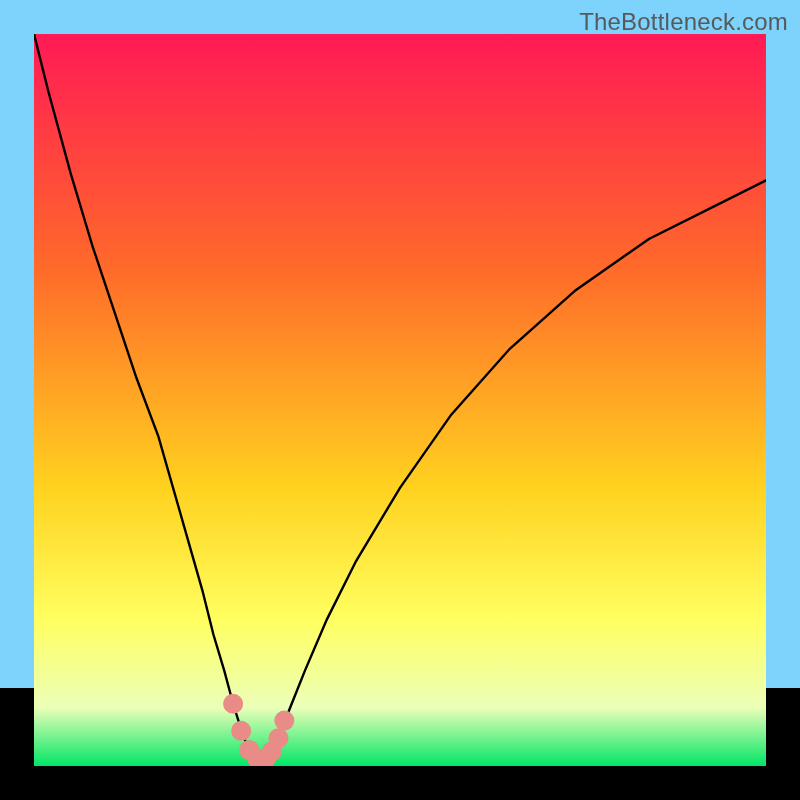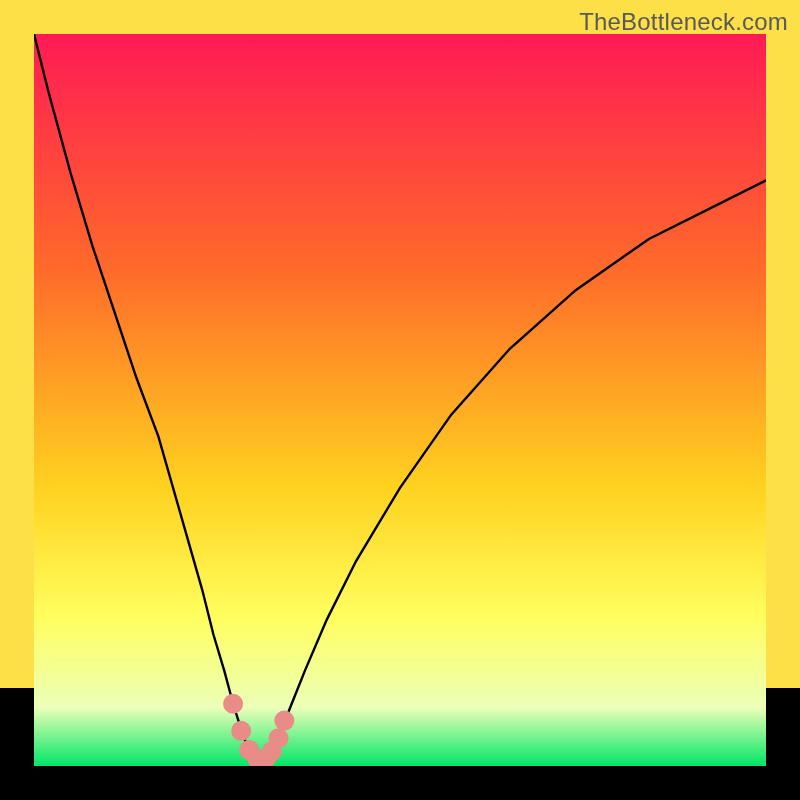--- a/index.html
+++ b/index.html
@@ -1,16 +1,16 @@
 <!DOCTYPE html>
 <html><head>
 <meta charset="utf-8">
 <style>
   html,body{margin:0;padding:0;width:800px;height:800px;background:#000;overflow:hidden;font-family:Arial,Helvetica,sans-serif}
-  .frame{position:absolute;left:0;top:0;width:800px;height:688px;background:#fde047}
+  .frame{position:absolute;left:0;top:0;width:800px;height:688px;background:#7dd3fc}
   .plot{position:absolute;left:34px;top:34px;width:732px;height:732px}
   .watermark{position:absolute;top:8px;right:12px;color:#58595b;font-size:24px;font-weight:500;letter-spacing:.2px}
   svg{display:block}
 </style>
 </head>
 <body>
 
 <div class="frame">
   <div class="plot">
     <svg width="732" height="732" viewBox="0 0 732 732">

